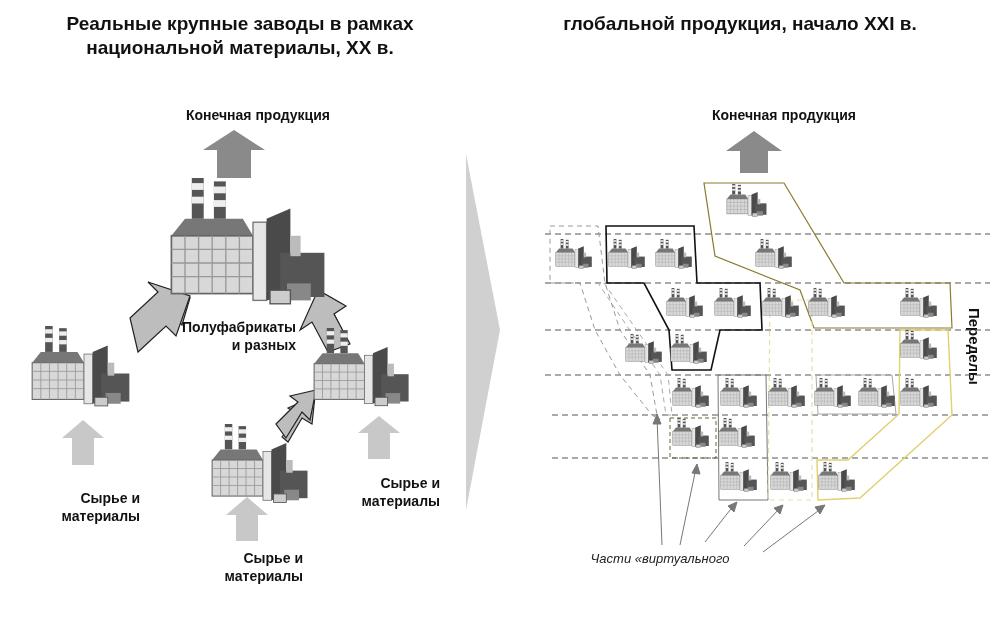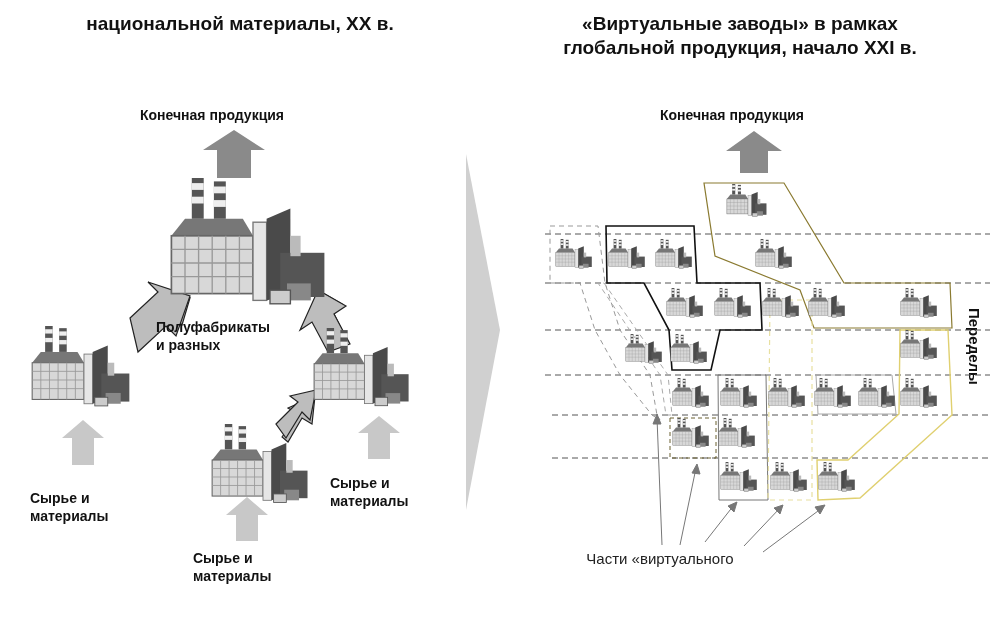--- a/index.html
+++ b/index.html
@@ -1,28 +1,29 @@
 <!DOCTYPE html>
 <html><head>
 <meta charset="utf-8">
 <style>
   html, body { margin:0; padding:0; background:#ffffff; }
   body { width:1006px; height:624px; position:relative; overflow:hidden; font-family:"Liberation Sans", sans-serif; color:#111; }
   .abs { position:absolute; }
   .title { font-weight:bold; font-size:19px; text-align:center; line-height:24px; color:#111; }
-  .lbl { font-weight:bold; font-size:14px; text-align:left; line-height:18px; color:#111; }
-  .caption { font-size:15px; text-align:center; line-height:19px; color:#222; }
+  .lbl { font-weight:bold; font-size:14px; text-align:right; line-height:18px; color:#111; }
+  .caption { font-style:italic; font-size:13px; text-align:center; line-height:19px; color:#222; }
   .vert { writing-mode:vertical-rl; font-weight:bold; font-size:15px; color:#111; }
   svg.layer { position:absolute; left:0; top:0; }
   .factory { position:absolute; }
 </style>
 </head>
 <body>
 
 <div class="abs title" style="left:30px; top:12px; width:420px;">
+  <div>Реальные крупные заводы в рамках</div>
   <div>национальной материалы, XX в.</div>
 </div>
 <div class="abs lbl" style="left:140px; top:106px; width:190px;">Конечная продукция</div>
 
 <svg class="layer" width="1006" height="624">
 
   <polygon points="217,178 217,150 203,150 234,130 265,150 251,150 251,178" fill="#8a8a8a"></polygon>
 
   <polygon points="152,336 173,316 163,306 190,298 182,325 172,315 151,336" fill="#bdbdbd" stroke="#222" stroke-width="1.2"></polygon>
   <polygon points="130,318 158,292 148,282 190,296 176,336 166,326 138,352" fill="#bdbdbd" stroke="#222" stroke-width="1.2"></polygon>
@@ -51,21 +52,20 @@
 <div class="abs lbl" style="left:193px; top:549px; width:110px;">
   <div>Сырье и</div>
   <div>материалы</div>
 </div>
 <div class="abs lbl" style="left:330px; top:474px; width:110px;">
   <div>Сырье и</div>
   <div>материалы</div>
 </div>
 
 <div class="abs title" style="left:500px; top:12px; width:480px;">
-  <div>«Виртуальные заводы» в рамках</div>
   <div>глобальной продукция, начало XXI в.</div>
 </div>
 <div class="abs lbl" style="left:660px; top:106px; width:196px;">Конечная продукция</div>
 <div class="abs vert" style="left:966px; top:308px;">Переделы</div>
 
 <svg class="layer" width="1006" height="624">
 
   <g stroke="#555" stroke-width="1" stroke-dasharray="6,4" fill="none">
     <line x1="545" y1="234" x2="990" y2="234"></line>
     <line x1="545" y1="283" x2="990" y2="283"></line>

